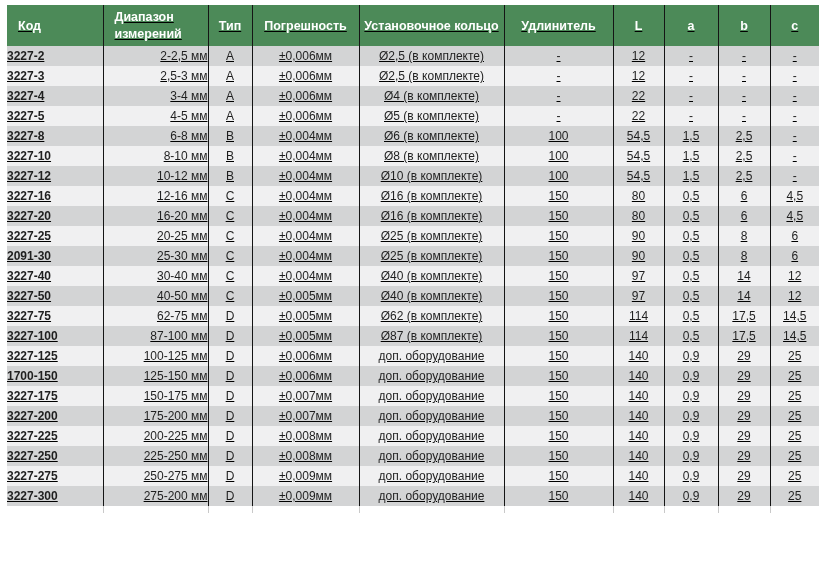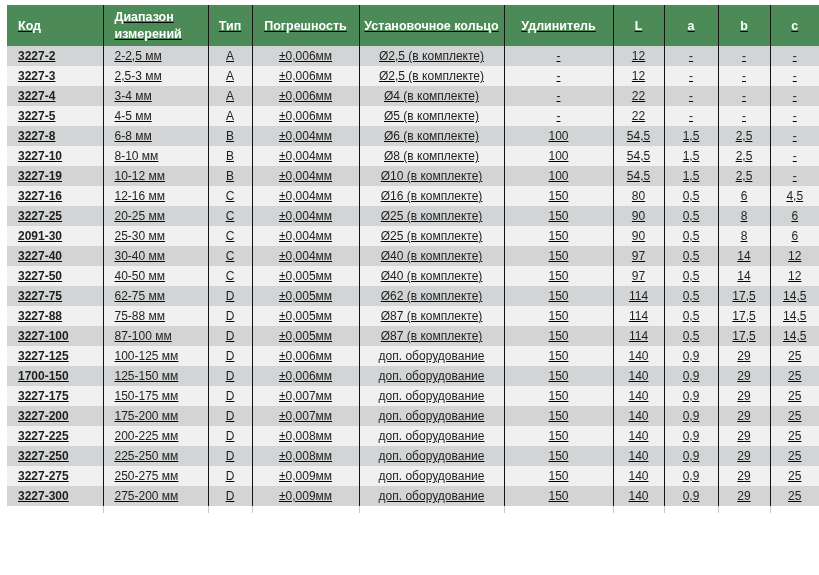--- a/index.html
+++ b/index.html
@@ -50,24 +50,23 @@
     height:20px;
     text-align:center;
     vertical-align:middle;
     white-space:nowrap;
     overflow:hidden;
     padding:0;
   }
   tbody td:nth-child(1){
     font-weight:bold;
     text-align:left;
-    padding-left:11px;
   }
   tbody td:nth-child(2){
-    text-align:left;
+    text-align:right;
     padding-left:11px;
   }
   tbody tr:nth-child(odd) td{background:var(--row-dark);}
   tbody tr:nth-child(even) td{background:var(--row-light);}
   th + th, td + td{border-left:1px solid var(--grid);}
   tbody tr.partial td{
     background:#ffffff !important;
     height:7px;
   }
   tbody tr.partial td + td{border-left:1px solid #c9c9c9;}
@@ -170,21 +169,21 @@
           <td>B</td>
           <td>±0,004мм</td>
           <td>Ø8 (в комплекте)</td>
           <td>100</td>
           <td>54,5</td>
           <td>1,5</td>
           <td>2,5</td>
           <td>-</td>
         </tr>
         <tr>
-          <td>3227-19</td>
+          <td>3227-12</td>
           <td>10-12 мм</td>
           <td>B</td>
           <td>±0,004мм</td>
           <td>Ø10 (в комплекте)</td>
           <td>100</td>
           <td>54,5</td>
           <td>1,5</td>
           <td>2,5</td>
           <td>-</td>
         </tr>
@@ -194,20 +193,32 @@
           <td>C</td>
           <td>±0,004мм</td>
           <td>Ø16 (в комплекте)</td>
           <td>150</td>
           <td>80</td>
           <td>0,5</td>
           <td>6</td>
           <td>4,5</td>
         </tr>
         <tr>
+          <td>3227-20</td>
+          <td>16-20 мм</td>
+          <td>C</td>
+          <td>±0,004мм</td>
+          <td>Ø16 (в комплекте)</td>
+          <td>150</td>
+          <td>80</td>
+          <td>0,5</td>
+          <td>6</td>
+          <td>4,5</td>
+        </tr>
+        <tr>
           <td>3227-25</td>
           <td>20-25 мм</td>
           <td>C</td>
           <td>±0,004мм</td>
           <td>Ø25 (в комплекте)</td>
           <td>150</td>
           <td>90</td>
           <td>0,5</td>
           <td>8</td>
           <td>6</td>
@@ -247,32 +258,20 @@
           <td>0,5</td>
           <td>14</td>
           <td>12</td>
         </tr>
         <tr>
           <td>3227-75</td>
           <td>62-75 мм</td>
           <td>D</td>
           <td>±0,005мм</td>
           <td>Ø62 (в комплекте)</td>
-          <td>150</td>
-          <td>114</td>
-          <td>0,5</td>
-          <td>17,5</td>
-          <td>14,5</td>
-        </tr>
-        <tr>
-          <td>3227-88</td>
-          <td>75-88 мм</td>
-          <td>D</td>
-          <td>±0,005мм</td>
-          <td>Ø87 (в комплекте)</td>
           <td>150</td>
           <td>114</td>
           <td>0,5</td>
           <td>17,5</td>
           <td>14,5</td>
         </tr>
         <tr>
           <td>3227-100</td>
           <td>87-100 мм</td>
           <td>D</td>

